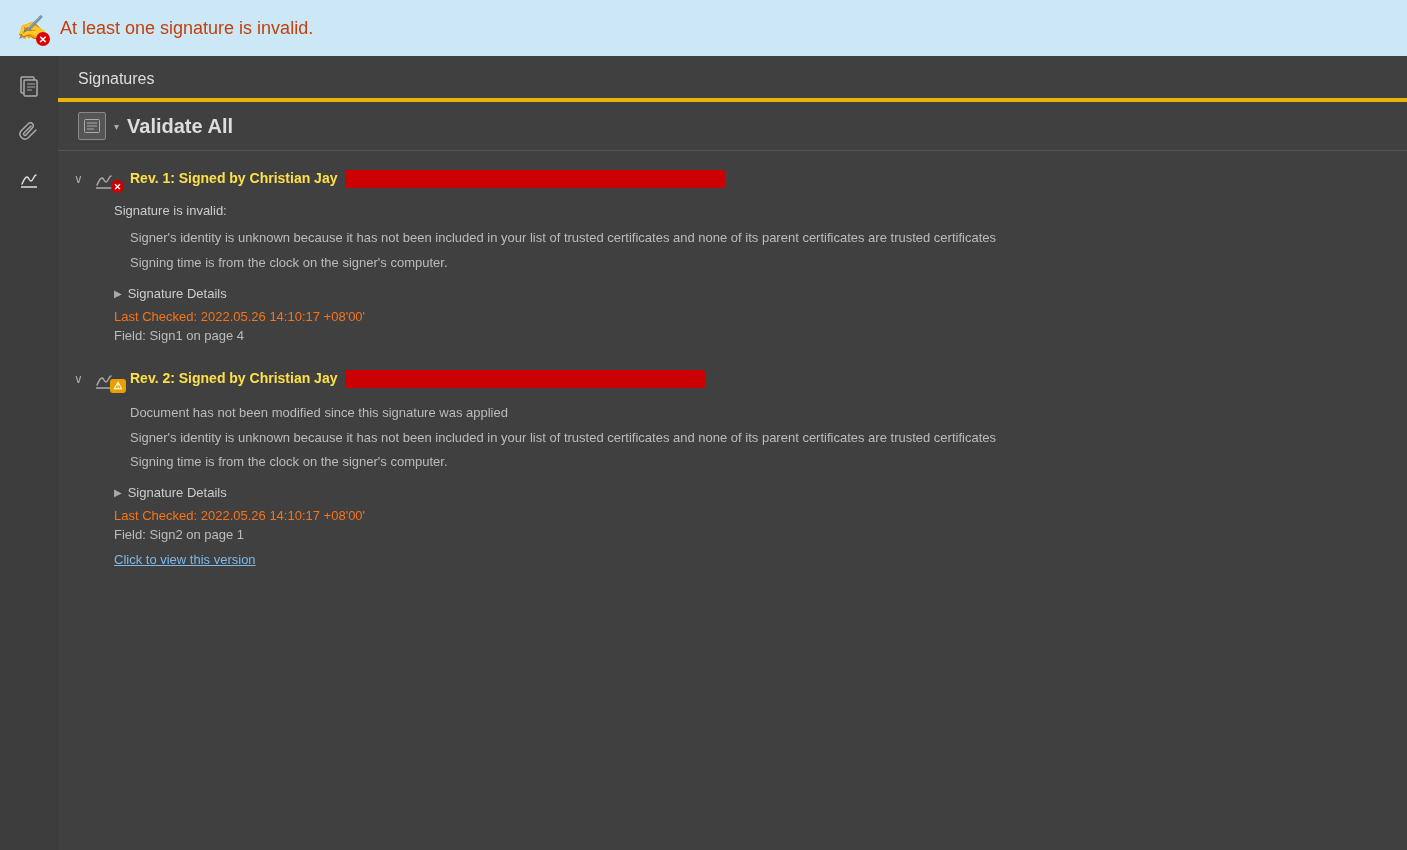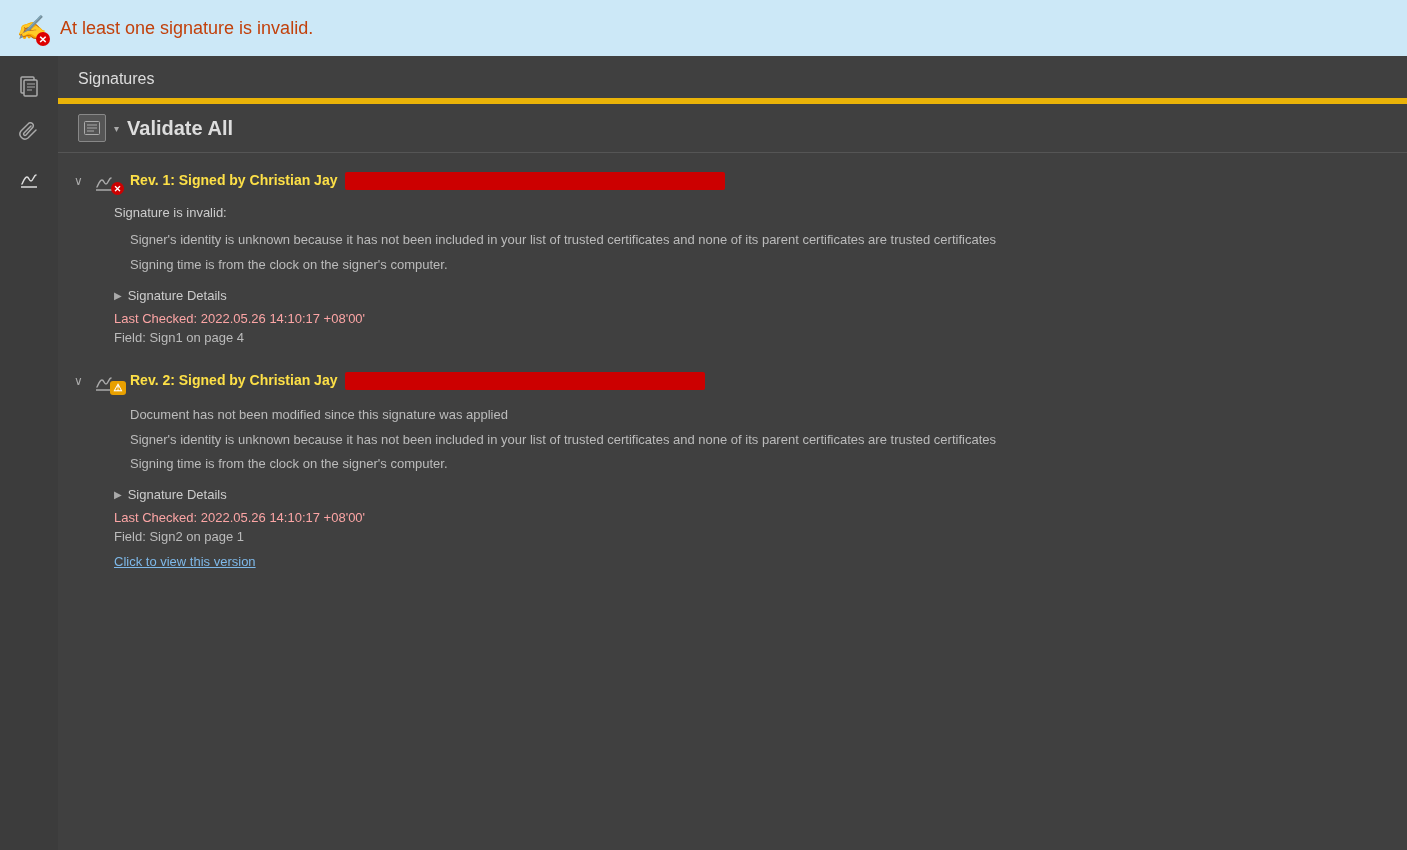--- a/index.html
+++ b/index.html
@@ -95,21 +95,21 @@
     .signatures-panel {
       flex: 1;
       background: #404040;
       display: flex;
       flex-direction: column;
       overflow: hidden;
     }
 
     .panel-header {
       padding: 14px 20px 10px 20px;
-      border-bottom: 6px solid #eab308;
+      border-bottom: 4px solid #eab308;
       flex-shrink: 0;
     }
     .panel-title {
       font-size: 16px;
       color: #ddd;
       font-weight: 400;
     }
 
     
     .validate-toolbar {
@@ -259,21 +259,21 @@
       font-size: 10px;
       color: #aaa;
     }
     .sig-details-toggle-label {
       font-size: 13px;
       color: #ccc;
     }
 
     .sig-meta {
       font-size: 13px;
-      color: #fca5a5;
+      color: #f97316;
       margin-bottom: 4px;
     }
 
     .sig-field {
       font-size: 13px;
       color: #bbb;
       margin-bottom: 4px;
     }
 
     .view-version-link {

